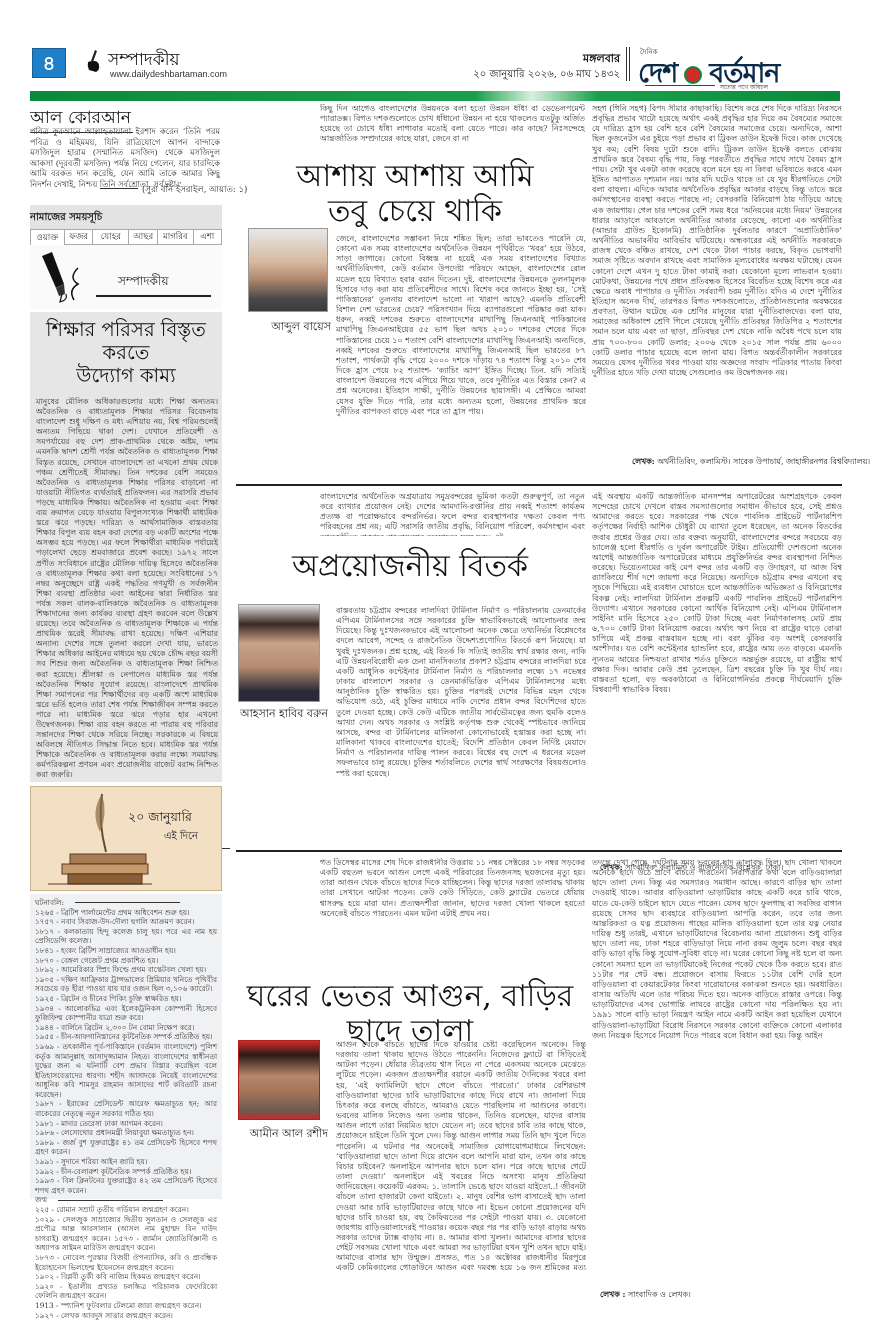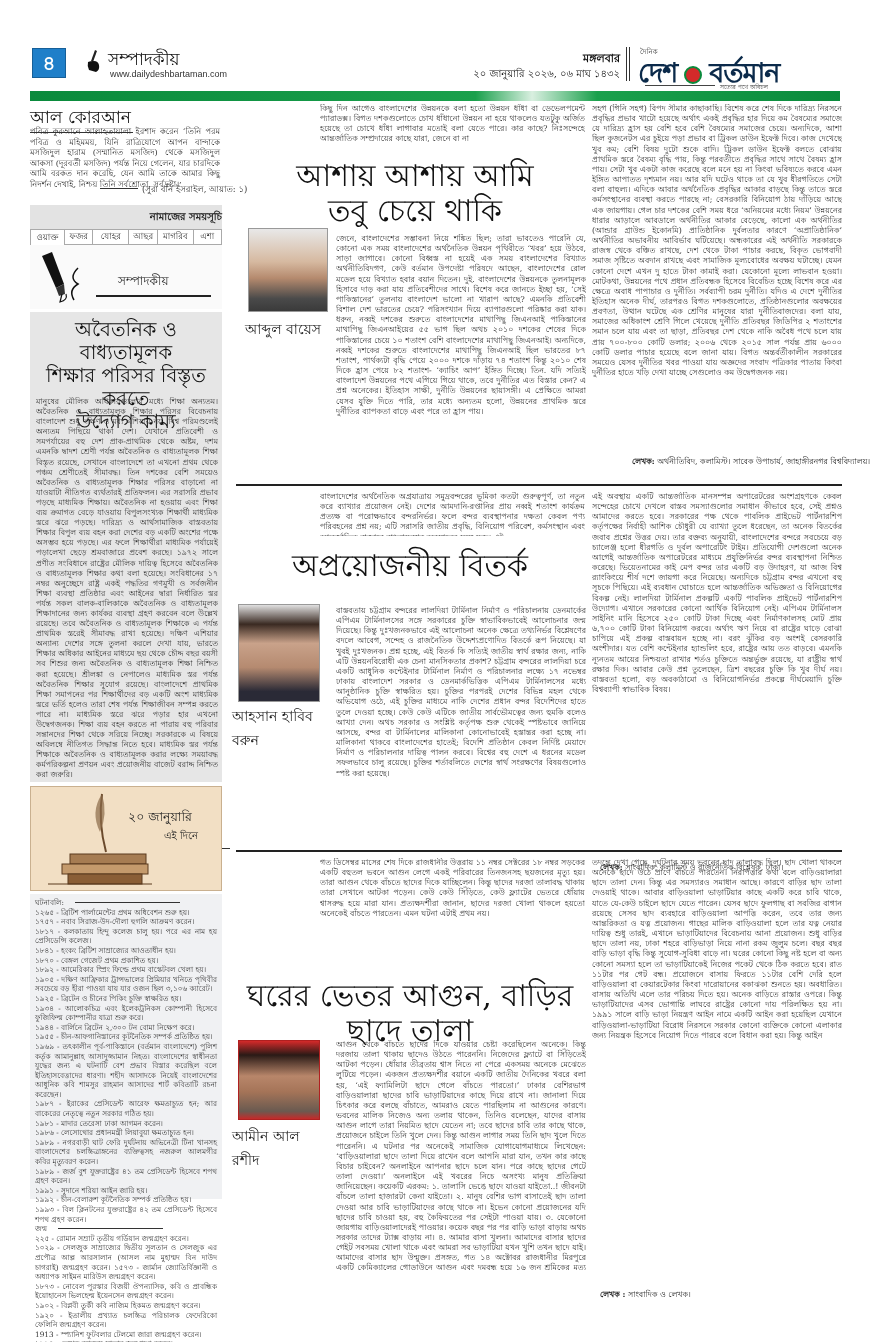--- a/index.html
+++ b/index.html
@@ -19,21 +19,21 @@
   .brand-tag { left: 720px; top: 82px; font-size: 6px; color: #444; }
   .brand-line { left: 645px; top: 85px; width: 70px; height: 1px; background: #444; }
   .green-bar { left: 30px; top: 91px; width: 810px; height: 10px; background: linear-gradient(90deg, #0a8a3c 0%, #1aa04c 55%, #d9efe0 62%, #1aa04c 70%, #0a8a3c 100%); }
 
   
   .quran-title { left: 30px; top: 104px; font-size: 17px; color: #111; border-bottom: 1px solid #333; padding-right: 2px; }
   .quran-text { left: 30px; top: 126px; width: 190px; font-size: 8.2px; line-height: 10.6px; color: #333; text-align: justify; }
   .quran-ref { left: 100px; top: 183px; font-size: 8.5px; color: #333; }
   .quran-ref-line { left: 100px; top: 188px; width: 38px; height: 1px; background: #333; }
   .prayer-box { left: 30px; top: 205px; width: 192px; }
-  .prayer-head { background: #e3e3e3; height: 24px; text-align: right; font-size: 10px; font-weight: bold; line-height: 24px; color: #222; }
+  .prayer-head { background: #e3e3e3; height: 24px; text-align: left; font-size: 10px; font-weight: bold; line-height: 24px; color: #222; }
   .prayer-table { width: 100%; border-collapse: collapse; font-size: 8.5px; color: #333; }
   .prayer-table td { border: 1px solid #aaa; text-align: center; height: 14px; }
   .prayer-foot { height: 14px; background: #e6e6e6; border-bottom: 3px solid #bbb; }
 
   .editorial-banner { left: 30px; top: 245px; width: 192px; height: 64px; background: #fafafa; }
   .pen-icon { left: 38px; top: 250px; width: 54px; height: 58px; }
   .editorial-label { left: 118px; top: 272px; font-size: 12px; color: #222; }
   .editorial-line { left: 96px; top: 295px; width: 115px; height: 2px; background: #222; }
 
   .ed-box { left: 30px; top: 312px; width: 192px; height: 470px; background: #e6e6e6; }
@@ -49,21 +49,21 @@
   .events-box { left: 30px; top: 894px; width: 192px; height: 300px; background: #f0f1f3; }
   .events { left: 35px; top: 898px; width: 182px; font-size: 7.3px; line-height: 9.6px; color: #333; }
   .events .hd { display: flex; align-items: center; gap: 11px; }
   .events .hd span.rule { flex: 0 0 105px; height: 1px; background: #333; display: inline-block; }
   .events .row { text-align: justify; }
 
   
   .col-text { font-size: 7.9px; line-height: 10.15px; color: #333; text-align: justify; overflow: hidden; }
   .art-title { text-align: center; color: #111; font-size: 30px; line-height: 35px; font-weight: normal; }
   .photo { background: #d8d8d8; border: 1px solid #999; overflow: hidden; }
-  .author { font-size: 14px; color: #222; text-align: left; }
+  .author { font-size: 11px; color: #222; text-align: right; }
   .divider { height: 2px; background: #222; }
 
   .byline { font-size: 7.9px; color: #222; }
   .byline b { font-weight: bold; }
 </style>
 </head>
 <body>
 
 <div class="abs page-num">৪</div>
 <svg class="abs section-logo" viewBox="0 0 16 24">
@@ -120,21 +120,20 @@
   <path d="M4 6 L14 2 L26 34 L18 38 Z" fill="#111"></path>
   <path d="M18 38 L26 34 L27 44 L21 46 Z" fill="#333"></path>
   <path d="M24 44 L22 52 Q30 50 28 44" fill="none" stroke="#111" stroke-width="1.2"></path>
   <path d="M40 18 Q30 28 40 34 Q30 40 36 50" fill="none" stroke="#111" stroke-width="1.5"></path>
 </svg>
 <div class="abs editorial-label">সম্পাদকীয়</div>
 <div class="abs editorial-line"></div>
 
 <div class="abs ed-box"></div>
 <div class="abs ed-title">
-  <div>অবৈতনিক ও বাধ্যতামূলক</div>
   <div>শিক্ষার পরিসর বিস্তৃত করতে</div>
   <div>উদ্যোগ কাম্য</div>
 </div>
 <div class="abs ed-body">মানুষের মৌলিক অধিকারগুলোর মধ্যে শিক্ষা অন্যতম। অবৈতনিক ও বাধ্যতামূলক শিক্ষার পরিসর বিবেচনায় বাংলাদেশ শুধু দক্ষিণ ও মধ্য এশিয়ায় নয়, বিশ্ব পরিমণ্ডলেই অন্যতম পিছিয়ে থাকা দেশ। যেখানে প্রতিবেশী ও সমপর্যায়ের বহু দেশ প্রাক-প্রাথমিক থেকে অষ্টম, দশম এমনকি দ্বাদশ শ্রেণী পর্যন্ত অবৈতনিক ও বাধ্যতামূলক শিক্ষা বিস্তৃত রয়েছে, সেখানে বাংলাদেশে তা এখনো প্রথম থেকে পঞ্চম শ্রেণীতেই সীমাবদ্ধ। তিন দশকের বেশি সময়েও অবৈতনিক ও বাধ্যতামূলক শিক্ষার পরিসর বাড়ানো না যাওয়াটা নীতিগত ব্যর্থতারই প্রতিফলন। এর সরাসরি প্রভাব পড়ছে মাধ্যমিক শিক্ষায়। অবৈতনিক না হওয়ায় এবং শিক্ষা ব্যয় ক্রমাগত বেড়ে যাওয়ায় বিপুলসংখ্যক শিক্ষার্থী মাধ্যমিক স্তরে ঝরে পড়ছে। দারিদ্র্য ও আর্থসামাজিক বাস্তবতায় শিক্ষার বিপুল ব্যয় বহন করা দেশের বড় একটি অংশের পক্ষে অসম্ভব হয়ে পড়ছে। এর ফলে শিক্ষার্থীরা মাধ্যমিক পর্যায়েই পড়ালেখা ছেড়ে শ্রমবাজারে প্রবেশ করছে। ১৯৭২ সালে প্রণীত সংবিধানে রাষ্ট্রের মৌলিক দায়িত্ব হিসেবে অবৈতনিক ও বাধ্যতামূলক শিক্ষার কথা বলা হয়েছে। সংবিধানের ১৭ নম্বর অনুচ্ছেদে রাষ্ট্র একই পদ্ধতির গণমুখী ও সর্বজনীন শিক্ষা ব্যবস্থা প্রতিষ্ঠার এবং আইনের দ্বারা নির্ধারিত স্তর পর্যন্ত সকল বালক-বালিকাকে অবৈতনিক ও বাধ্যতামূলক শিক্ষাদানের জন্য কার্যকর ব্যবস্থা গ্রহণ করবেন বলে উল্লেখ রয়েছে। তবে অবৈতনিক ও বাধ্যতামূলক শিক্ষাকে এ পর্যন্ত প্রাথমিক স্তরেই সীমাবদ্ধ রাখা হয়েছে। দক্ষিণ এশিয়ার অন্যান্য দেশের সঙ্গে তুলনা করলে দেখা যায়, ভারতে শিক্ষার অধিকার আইনের মাধ্যমে ছয় থেকে চৌদ্দ বছর বয়সী সব শিশুর জন্য অবৈতনিক ও বাধ্যতামূলক শিক্ষা নিশ্চিত করা হয়েছে। শ্রীলঙ্কা ও নেপালেও মাধ্যমিক স্তর পর্যন্ত অবৈতনিক শিক্ষার সুযোগ রয়েছে। বাংলাদেশে প্রাথমিক শিক্ষা সমাপনের পর শিক্ষার্থীদের বড় একটি অংশ মাধ্যমিক স্তরে ভর্তি হলেও তারা শেষ পর্যন্ত শিক্ষাজীবন সম্পন্ন করতে পারে না। মাধ্যমিক স্তরে ঝরে পড়ার হার এখনো উদ্বেগজনক। শিক্ষা ব্যয় বহন করতে না পারায় বহু পরিবার সন্তানদের শিক্ষা থেকে সরিয়ে নিচ্ছে। সরকারকে এ বিষয়ে অবিলম্বে নীতিগত সিদ্ধান্ত নিতে হবে। মাধ্যমিক স্তর পর্যন্ত শিক্ষাকে অবৈতনিক ও বাধ্যতামূলক করার লক্ষ্যে সময়াবদ্ধ কর্মপরিকল্পনা প্রণয়ন এবং প্রয়োজনীয় বাজেট বরাদ্দ নিশ্চিত করা জরুরি।</div>
 
 <div class="abs day-box"></div>
 <svg class="abs day-book-icon" viewBox="0 0 120 96">
   <path d="M62 2 Q58 30 66 60" fill="none" stroke="#6b4a2c" stroke-width="2"></path>
   <path d="M62 2 Q50 20 60 40 Q68 22 62 2 Z" fill="#8a6a48" opacity="0.7"></path>
   <rect x="30" y="62" width="76" height="10" fill="#a67c52" stroke="#5a3b1f"></rect>
@@ -160,21 +159,20 @@
   <div class="row">১৮৯২ - আমেরিকার স্প্রিং ফিল্ডে প্রথম বাস্কেটবল খেলা হয়।</div>
   <div class="row">১৯০৫ - দক্ষিণ আফ্রিকার ট্রান্সভালের প্রিমিয়ার খনিতে পৃথিবীর সবচেয়ে বড় হীরা পাওয়া যায় যার ওজন ছিল ৩,১০৬ ক্যারেট।</div>
   <div class="row">১৯২৫ - ব্রিটেন ও চীনের পিকিং চুক্তি স্বাক্ষরিত হয়।</div>
   <div class="row">১৯৩৪ - আলোকচিত্র এবং ইলেকট্রনিকস কোম্পানী হিসেবে ফুজিফিল্ম কোম্পানীর যাত্রা শুরু করে।</div>
   <div class="row">১৯৪৪ - বার্লিনে ব্রিটেন ২,৩০০ টন বোমা নিক্ষেপ করে।</div>
   <div class="row">১৯৫৫ - চীন-আফগানিস্তানের কূটনৈতিক সম্পর্ক প্রতিষ্ঠিত হয়।</div>
   <div class="row">১৯৬৯ - তৎকালীন পূর্ব-পাকিস্তানে (বর্তমান বাংলাদেশে) পুলিশ কর্তৃক আমানুল্লাহ আসাদুজ্জামান নিহত। বাংলাদেশের স্বাধীনতা যুদ্ধের জন্য এ ঘটনাটি বেশ প্রভাব বিস্তার করেছিল বলে ইতিহাসবেত্তাদের ধারণা। শহীদ আসাদকে নিয়েই বাংলাদেশের আধুনিক কবি শামসুর রাহমান আসাদের শার্ট কবিতাটি রচনা করেছেন।</div>
   <div class="row">১৯৮৭ - ইরাকের প্রেসিডেন্ট আরেফ ক্ষমতাচ্যুত হন; আর বাকেরের নেতৃত্বে নতুন সরকার গঠিত হয়।</div>
   <div class="row">১৯৮১ - মাদার তেরেসা ঢাকা আগমন করেন।</div>
   <div class="row">১৯৮৬ - লেসোথোর প্রধানমন্ত্রী লিয়াবুয়া ক্ষমতাচ্যুত হন।</div>
-  <div class="row">১৯৮৯ - নগরবাড়ী ঘাট ফেরি দুর্ঘটনায় অভিনেত্রী টিনা খানসহ বাংলাদেশের চলচ্চিত্রাঙ্গনের ব্যক্তিত্বসহ নজরুল আলমগীর কবির মৃত্যুবরণ করেন।</div>
   <div class="row">১৯৮৯ - জর্জ বুশ যুক্তরাষ্ট্রের ৪১ তম প্রেসিডেন্ট হিসেবে শপথ গ্রহণ করেন।</div>
   <div class="row">১৯৯১ - সুদানে শরিয়া আইন জারি হয়।</div>
   <div class="row">১৯৯২ - চীন-বেলারুশ কূটনৈতিক সম্পর্ক প্রতিষ্ঠিত হয়।</div>
   <div class="row">১৯৯৩ - বিল ক্লিনটনের যুক্তরাষ্ট্রের ৪২ তম প্রেসিডেন্ট হিসেবে শপথ গ্রহণ করেন।</div>
   <div class="hd">
     <span>জন্ম</span>
       <span class="rule"></span>
   </div>
   <div class="row">২২৫ - রোমান সম্রাট তৃতীয় গর্ডিয়ান জন্মগ্রহণ করেন।</div>
   <div class="row">১০২৯ - সেলজুক সাম্রাজ্যের দ্বিতীয় সুলতান ও সেলজুক এর প্রপৌত্র আল্প আরসালান (আসল নাম মুহাম্মদ বিন দাউদ চাগরাই) জন্মগ্রহণ করেন। ১৫৭৩ - জার্মান জ্যোতির্বিজ্ঞানী ও অধ্যাপক সাইমন মারিউস জন্মগ্রহণ করেন।</div>

